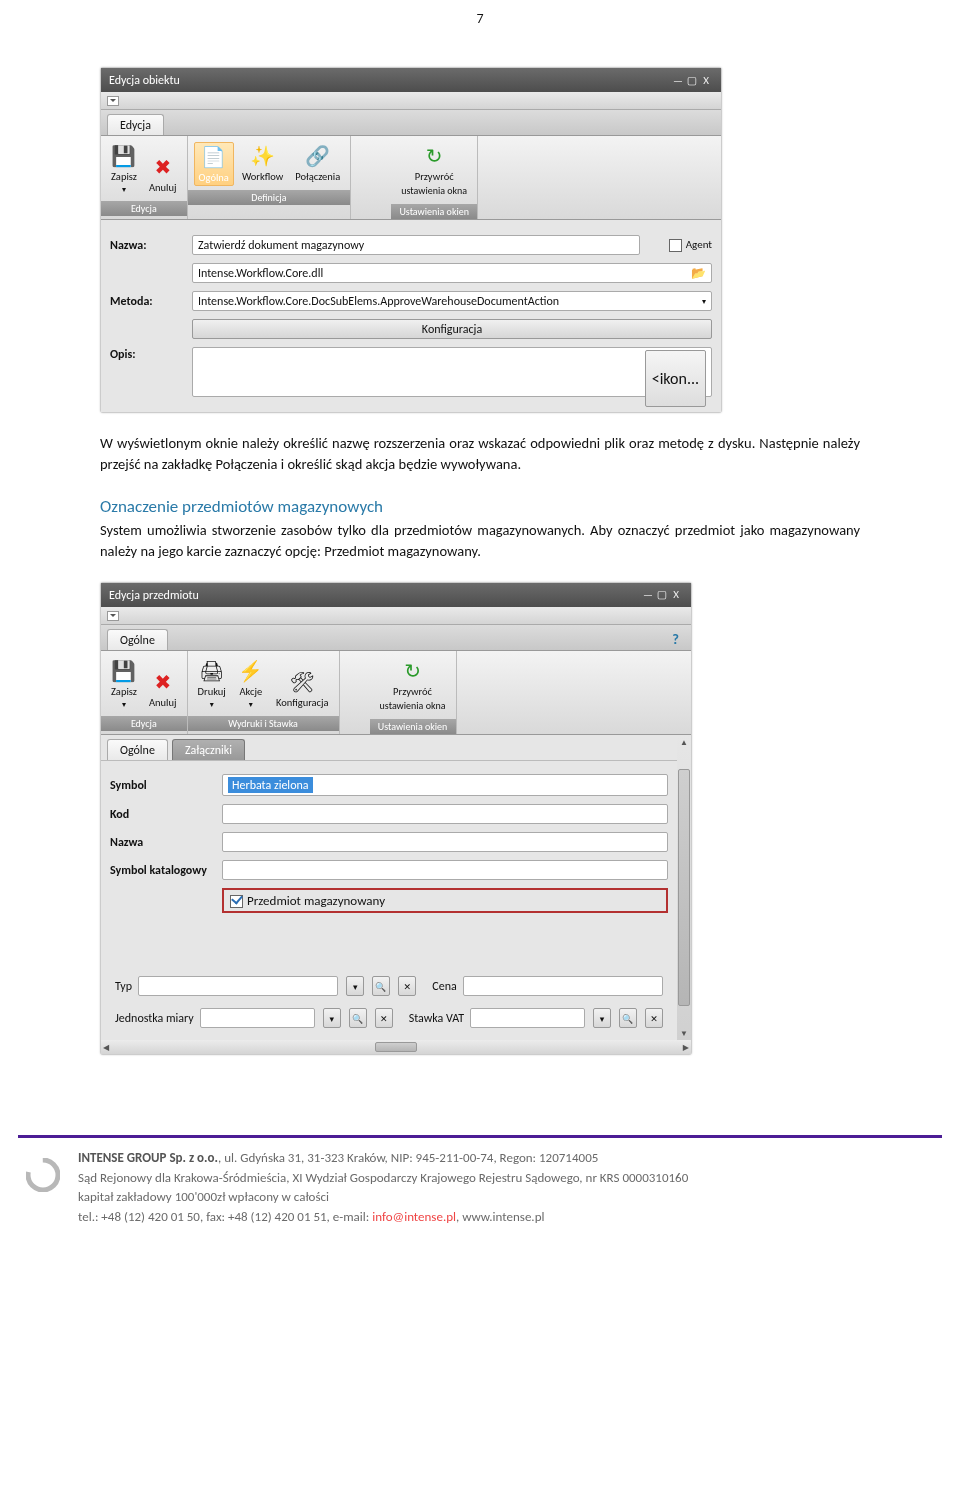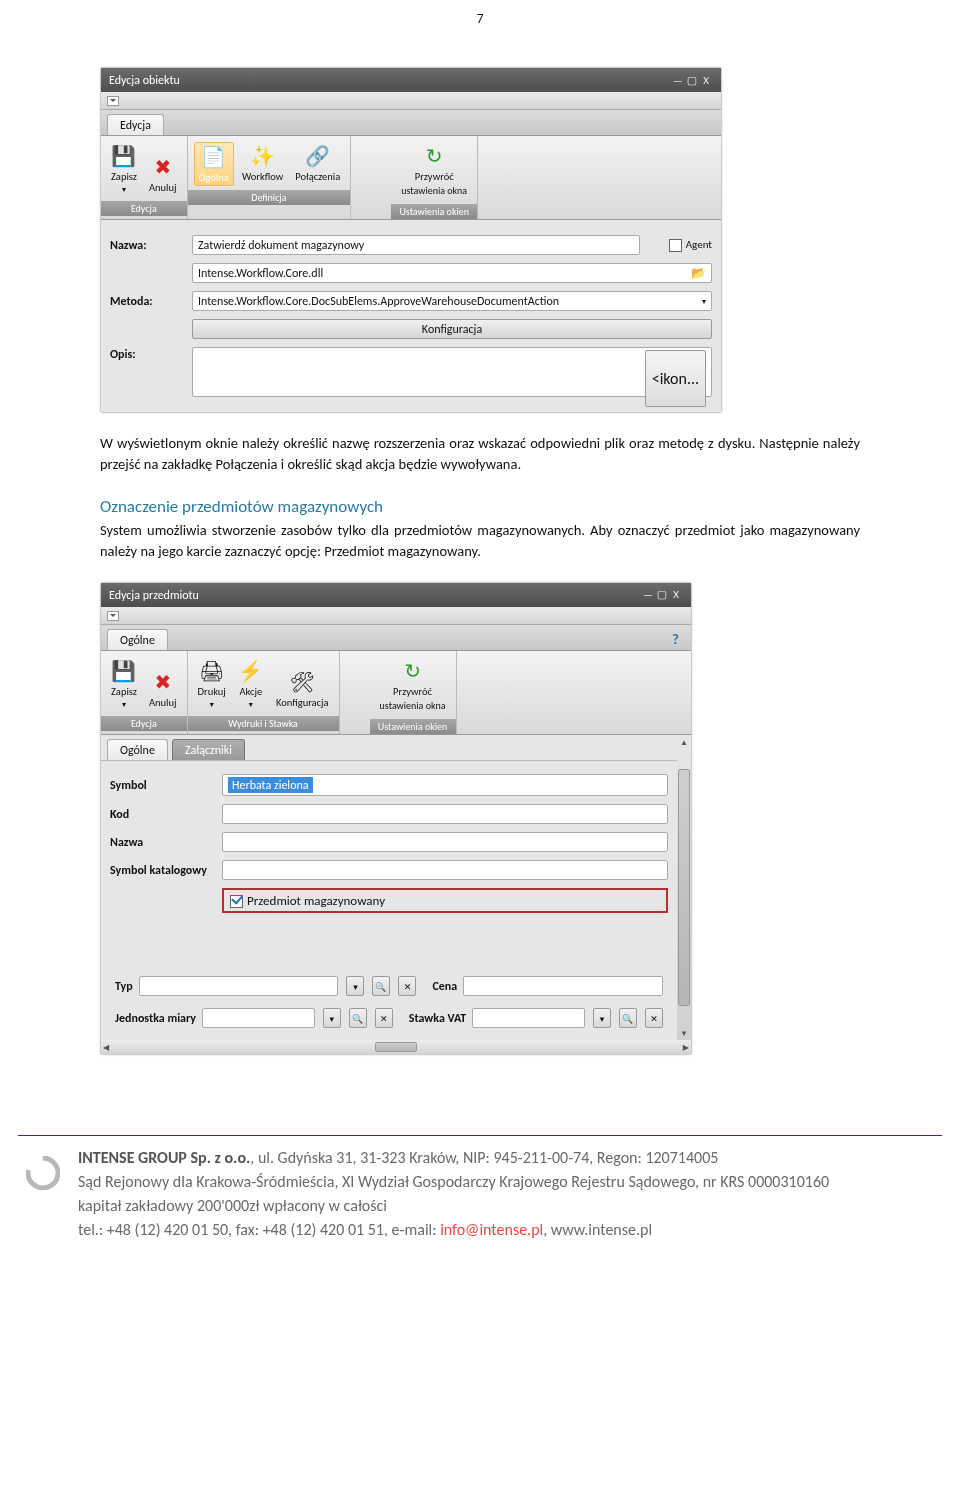--- a/index.html
+++ b/index.html
@@ -35,28 +35,28 @@
   .checkbox{width:11px;height:11px;border:1px solid #666;background:#fff;display:inline-block;position:relative;margin-right:4px;vertical-align:middle}
   .checkbox.on:after{content:"";position:absolute;left:1px;top:-1px;width:8px;height:5px;border-left:2px solid #2b6db3;border-bottom:2px solid #2b6db3;transform:rotate(-50deg)}
   .smallbtn{background:linear-gradient(#f5f5f5,#ddd);border:1px solid #999;border-radius:2px;padding:18px 6px;font-size:16px;cursor:pointer}
   .ta{height:50px;align-items:flex-start}
   .sel{background:#3b8ddc;color:#fff;padding:1px 4px}
   .redbox{border:2px solid #b33030;padding:3px 6px}
   .scrollbar{width:14px;background:linear-gradient(#e6e6e6,#d0d0d0);display:flex;flex-direction:column;justify-content:space-between;align-items:center;padding:2px 0}
   .scrollbar .arr{font-size:8px;color:#555}
   .scrollbar .thumb{flex:0.85;margin:2px 0;background:linear-gradient(#cfcfcf,#b5b5b5);border:1px solid #999;border-radius:2px;width:10px}
   .bottomrow{display:flex;gap:6px;align-items:center;font-size:12px;padding:6px}
-  .bottomrow .l{font-weight:700;white-space:nowrap}
+  .bottomrow .l{font-weight:400;white-space:nowrap}
   .bottomrow .inp{flex:1}
   .minibtn{width:16px;height:18px;border:1px solid #999;background:linear-gradient(#f2f2f2,#d8d8d8);display:inline-flex;align-items:center;justify-content:center;font-size:9px;border-radius:2px;margin-left:2px}
   .hscroll{height:14px;background:linear-gradient(#ececec,#d4d4d4);display:flex;align-items:center;justify-content:space-between;padding:0 2px}
   .hscroll .arr{font-size:8px;color:#555}
   .hscroll .mid{flex:1;text-align:center}
   .hscroll .mid span{display:inline-block;width:40px;height:8px;background:linear-gradient(#cfcfcf,#b5b5b5);border:1px solid #999;border-radius:2px}
-  .footer{border-top:1px solid #4c1d95;margin:40px 18px 0 18px;padding:10px 0 30px 60px;font-size:16px;color:#6a6a6a;position:relative;line-height:1.5}
+  .footer{border-top:3px solid #4c1d95;margin:40px 18px 0 18px;padding:10px 0 30px 60px;font-size:13px;color:#6a6a6a;position:relative;line-height:1.5}
   .footer .logo{position:absolute;left:8px;top:20px;width:34px;height:34px}
   .footer .l1 b{color:#555}
   a.mail{color:#ef4444}
 </style>
 </head>
 <body>
 
 <div class="page">
 <div class="pnum">7</div>
 
@@ -302,15 +302,15 @@
 </div>
 
 </div>
 
 <div class="footer">
   <svg class="logo" viewBox="0 0 34 34">
       <circle cx="17" cy="17" r="15" fill="none" stroke="#b8b8b8" stroke-width="5" stroke-dasharray="50 20"></circle>
     </svg>
   <div class="l1"><b>INTENSE GROUP  Sp. z o.o.</b><span>, ul. Gdyńska 31, 31-323 Kraków, NIP: 945-211-00-74, Regon: 120714005</span></div>
   <div>Sąd Rejonowy dla Krakowa-Śródmieścia, XI Wydział Gospodarczy Krajowego Rejestru Sądowego, nr KRS 0000310160</div>
-  <div>kapitał zakładowy 200'000zł wpłacony w całości</div>
+  <div>kapitał zakładowy 100'000zł wpłacony w całości</div>
   <div><span>tel.: +48 (12) 420 01 50, fax: +48 (12) 420 01 51, e-mail: </span><a class="mail">info@intense.pl</a><span>, www.intense.pl</span></div>
 </div>
 
 </body></html>

